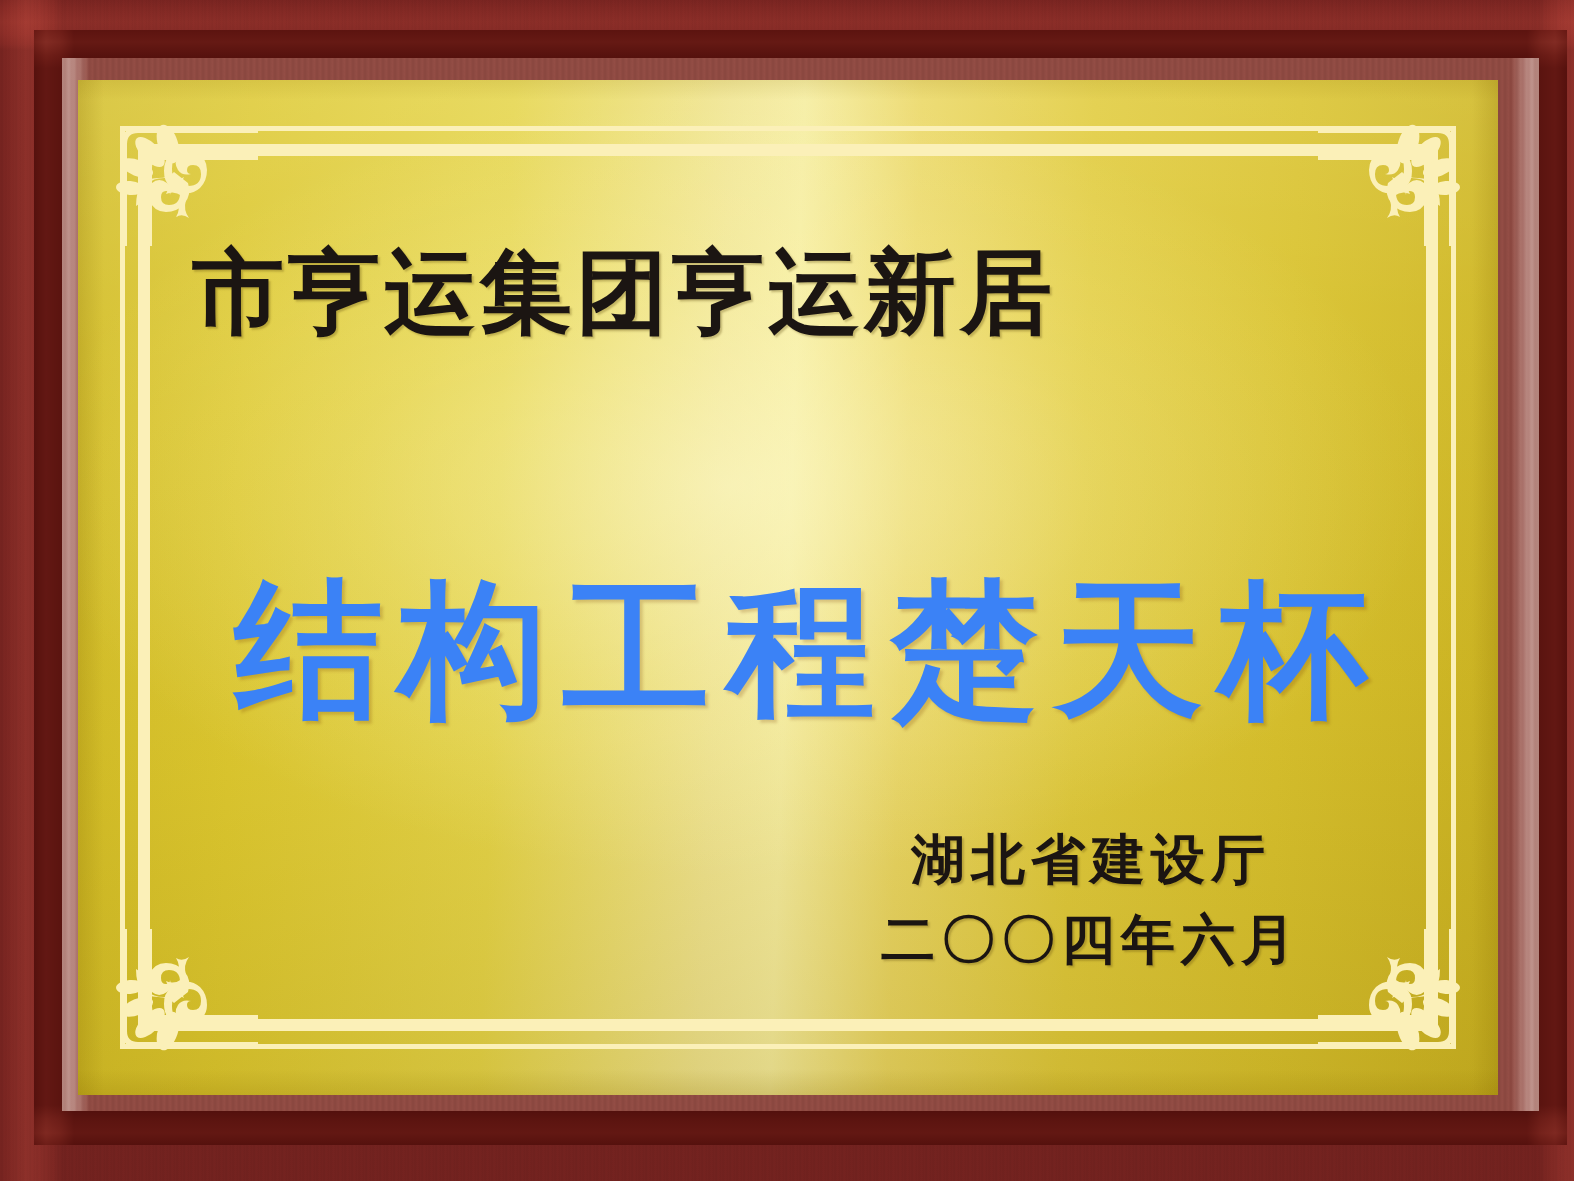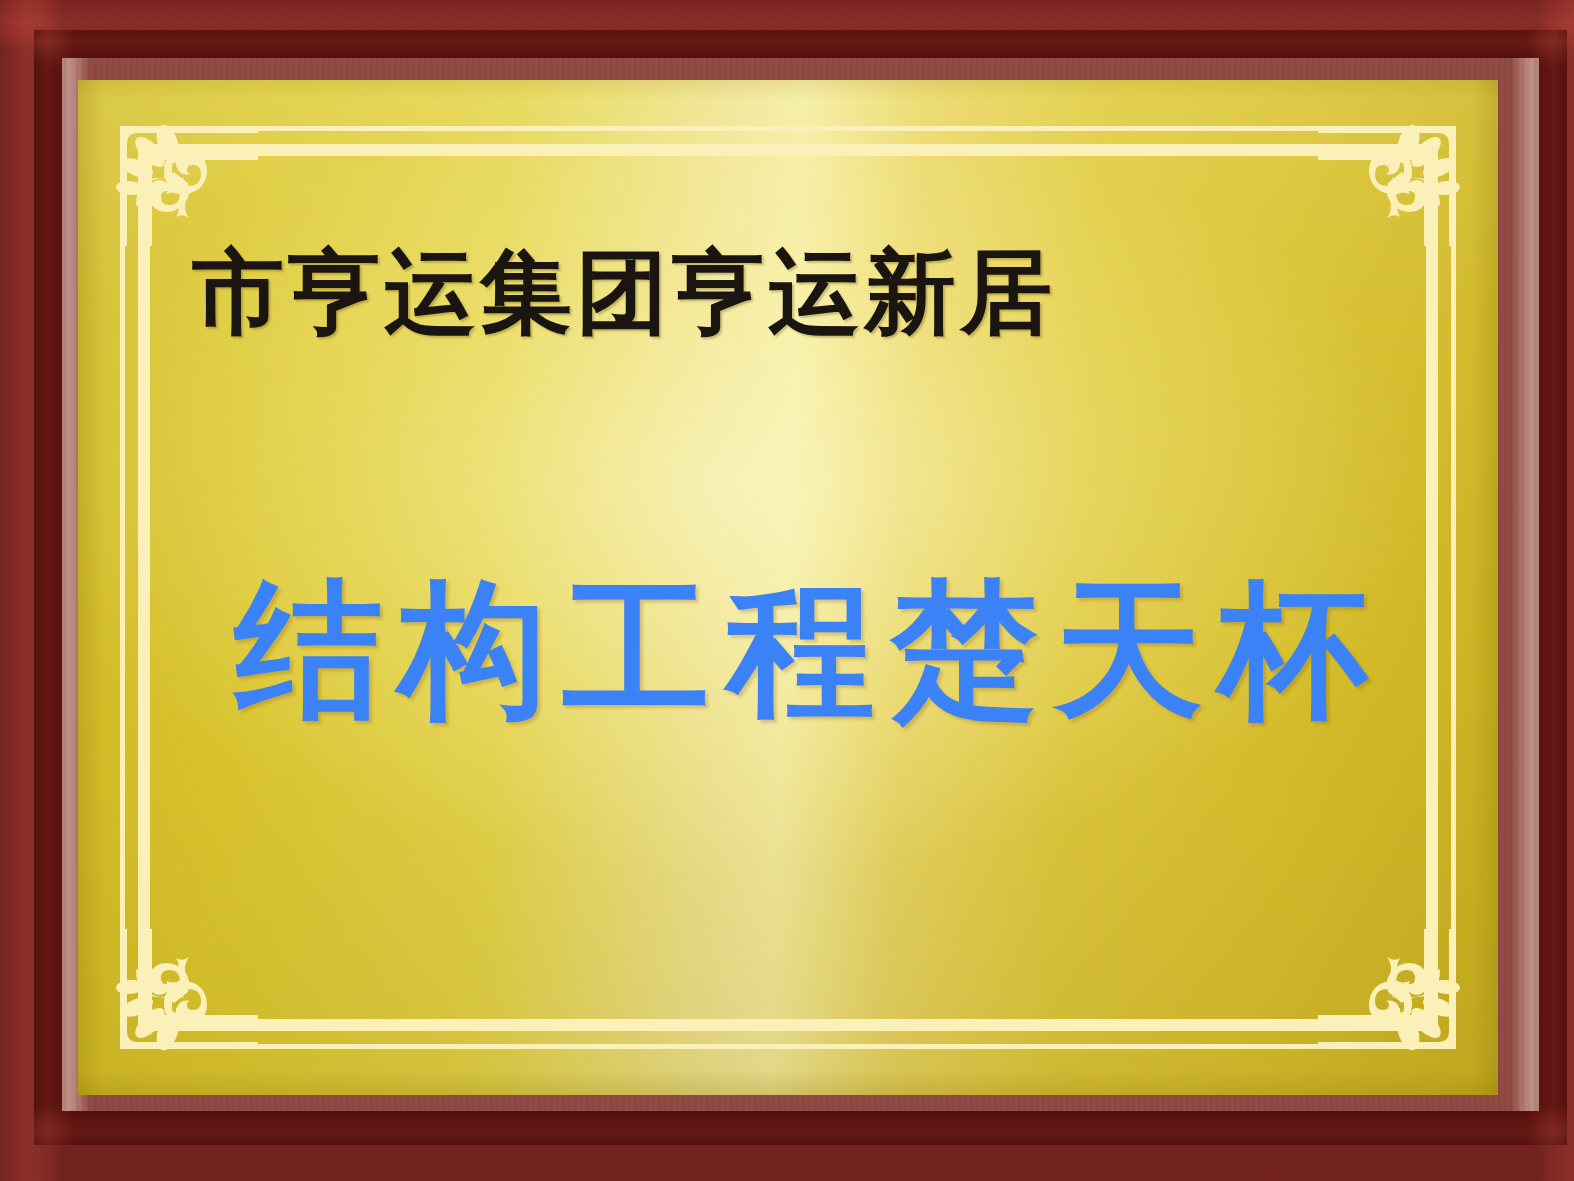--- a/index.html
+++ b/index.html
@@ -349,14 +349,18 @@
         <path d="M78,86 q-3,10 3,18 q-7,-5 -13,-1 q5,-8 1,-15 Z"></path>
       </g>
     </svg>
 
   </div>
 
   <div id="org-title">市亨运集团亨运新居</div>
 
   <div id="award-title">结构工程楚天杯</div>
 
+  <div id="issuer-block">
+    <div id="issuer-name">湖北省建设厅</div>
+    <div id="issuer-date">二〇〇四年六月</div>
+  </div>
 
 </div>
 
 </body></html>

